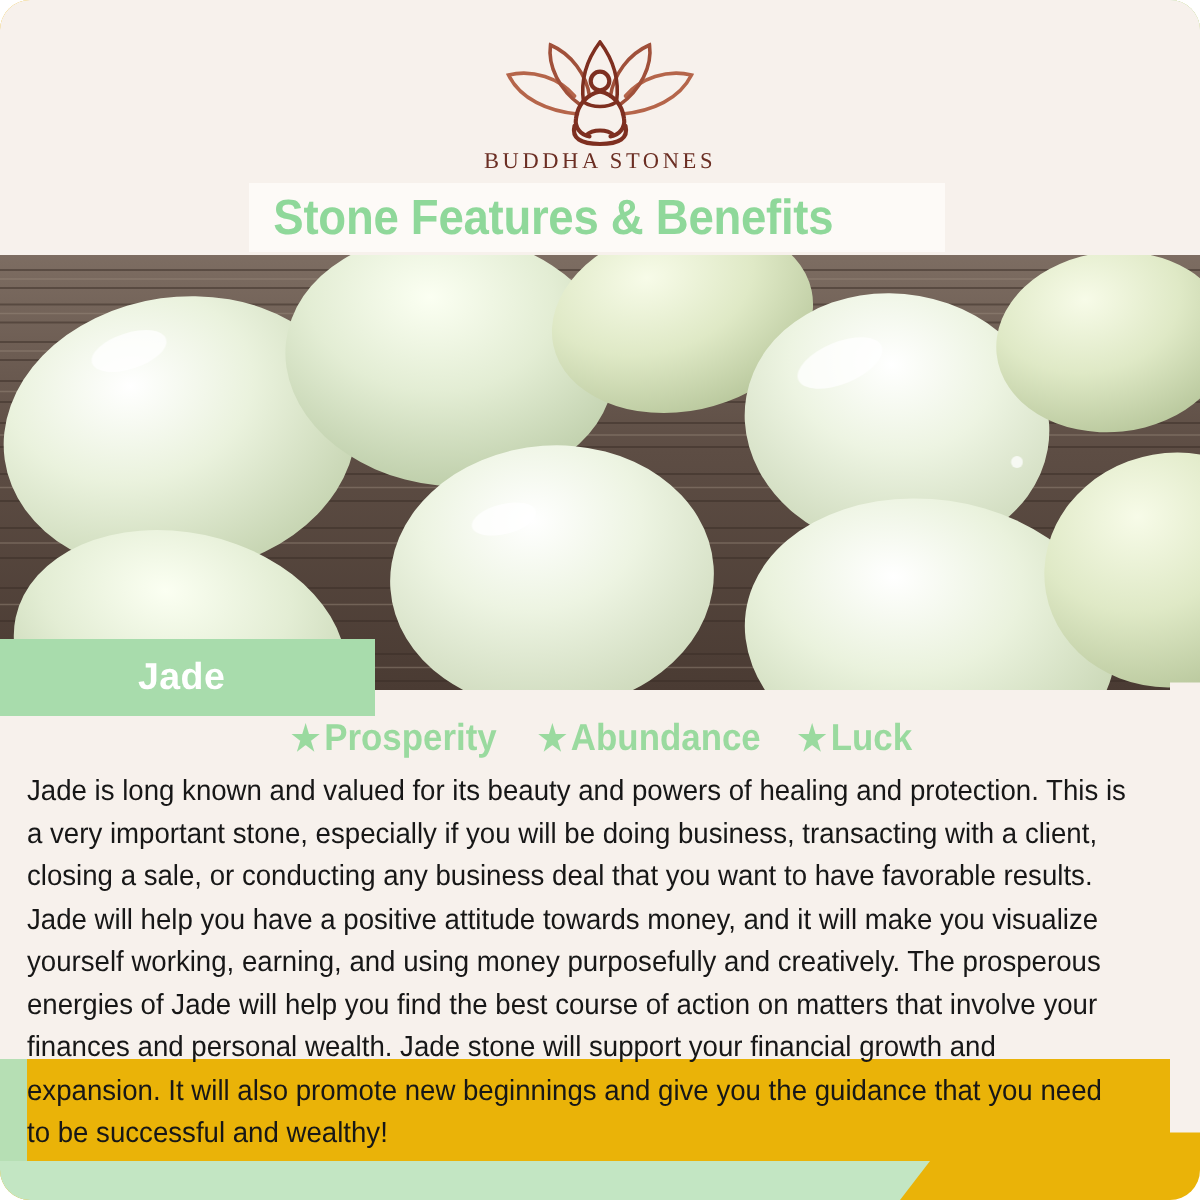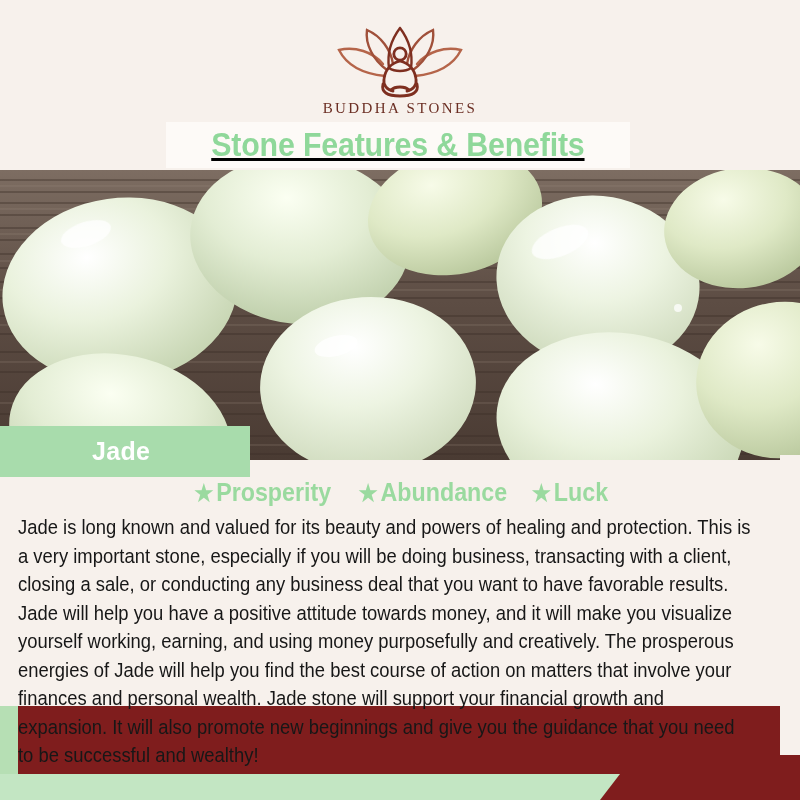--- a/index.html
+++ b/index.html
@@ -8,22 +8,23 @@
     background: #ffffff;
   }
   body {
     font-family: "Liberation Sans", sans-serif;
   }
 
   .poster {
     position: relative;
     width: 800px;
     height: 800px;
-    background: #7f1d1d;
+    background: #eab308;
     overflow: hidden;
+    border-radius: 20px;
   }
 
   
   .deco-top-right {
     position: absolute;
     top: 0;
     left: 215px;
     width: 585px;
     height: 17px;
     background: #c3e6c3;
@@ -95,23 +96,22 @@
   
   .title-banner {
     position: absolute;
     top: 122px;
     left: 166px;
     width: 464px;
     height: 46px;
     background: #fdfaf7;
     display: flex;
     align-items: center;
-    justify-content: center;
+    justify-content: flex-start;
     z-index: 6;
-    text-decoration: underline;
   }
   .title-text {
     font-size: 33px;
     font-weight: 700;
     color: #8fd89a;
     letter-spacing: -0.2px;
     transform: scaleX(0.92);
     white-space: nowrap;
   }
 

